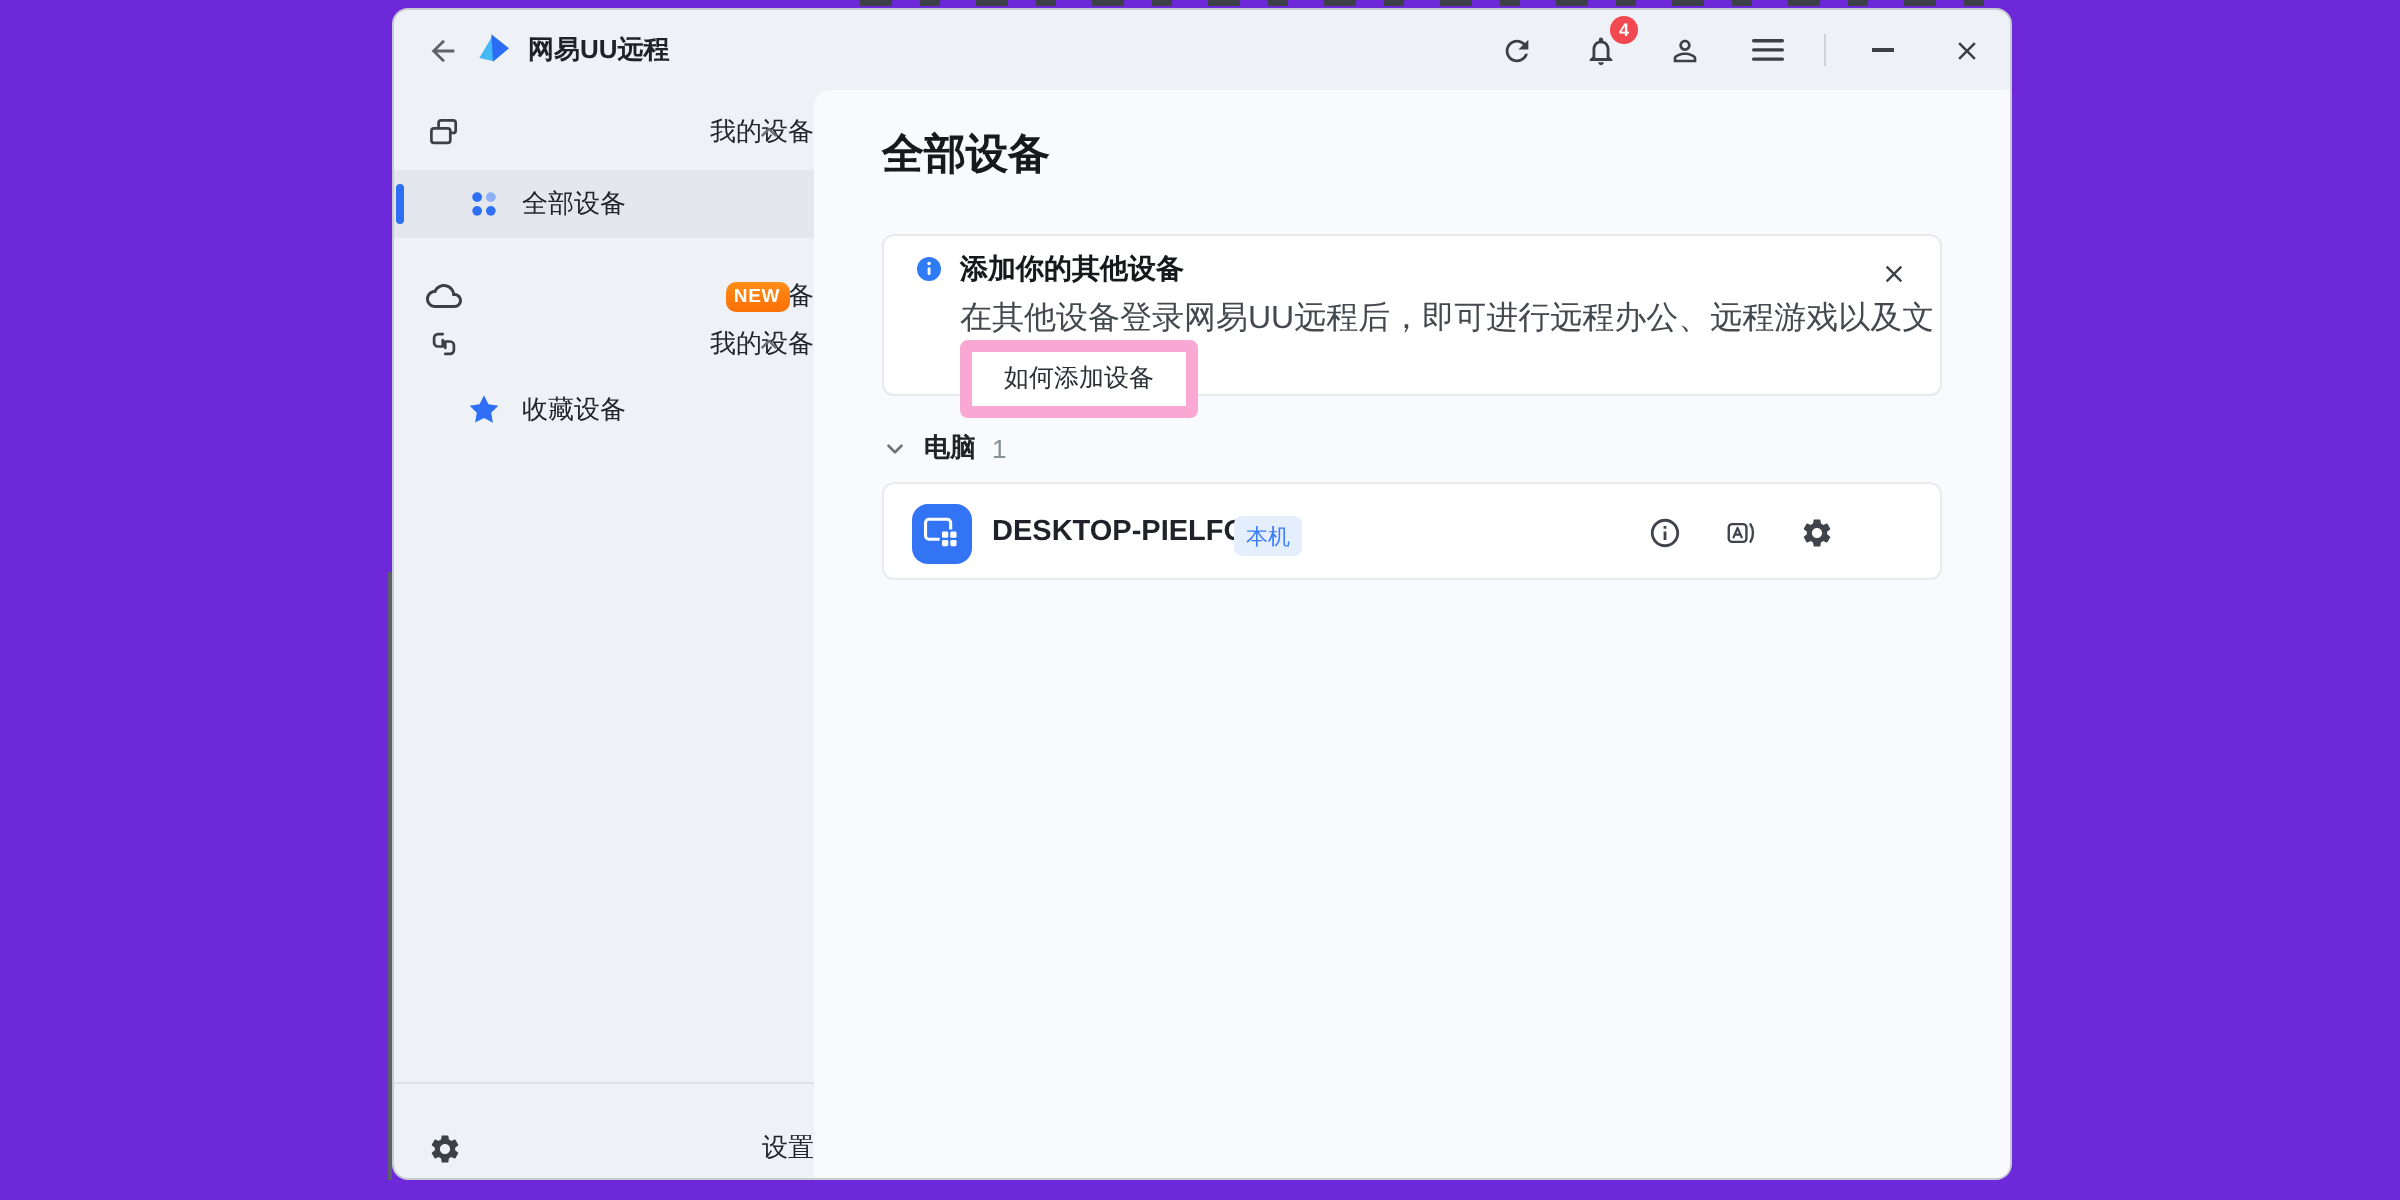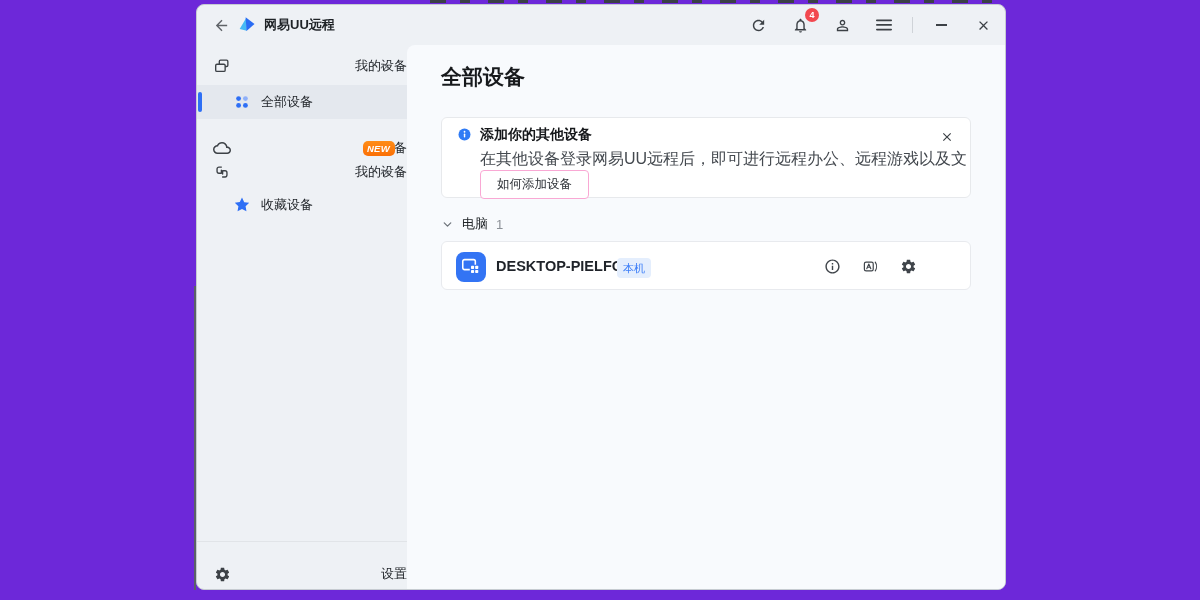--- a/index.html
+++ b/index.html
@@ -34,43 +34,43 @@
   .side-row { position:absolute; left:0; width:210px; height:30px; display:flex; align-items:center;
     background:none; border:none; font-size:13px; color:#22262b; text-align:left; }
   .side-row .ic { display:flex; align-items:center; justify-content:center; width:20px; height:20px; color:#3c4146; }
   .lvl1 { padding-left:15px; gap:24px;justify-content:space-between; }
   .lvl2 { padding-left:35px; gap:9px; }
   .side-row.selected { background:#e4e8ee; }
   .sel-indicator { position:absolute; left:1px; top:7px; width:3.5px; height:20px; border-radius:2px; background:#2e6ff5; }
   .side-label { flex:0 0 auto; }
   .chev { position:absolute; right:16px; color:#6b7076; display:flex; }
   .new-badge { position:absolute; right:12px; background:linear-gradient(180deg,#ff8d17,#fb6f05);
-    color:#fff; font-size:9.5px; font-weight:800; font-style:italic; padding:2px 5px 2px 4px; border-radius:5px; letter-spacing:.3px; }
+    color:#fff; font-size:9.5px; font-weight:800; padding:2px 5px 2px 4px; border-radius:5px; letter-spacing:.3px; }
   .side-divider { position:absolute; left:0; bottom:49px; width:210px; height:1px; background:#e1e4e8; }
   .settings-row { bottom:1px; height:32px; }
 
   
   .main { position:absolute; left:210px; top:40px; width:600px; height:546px;
     background:#f8fafd; border-top-left-radius:8px; }
   .page-title { position:absolute; left:34px; top:18px; font-size:21px; font-weight:700; color:#17191c; }
 
   .banner { position:absolute; left:34px; top:72px; width:530px; height:81px;
     background:#fff; border:1px solid #e7e9ec; border-radius:6px; }
   .banner-icon { position:absolute; left:15px; top:9px; }
   .banner-title { position:absolute; left:38px; top:8px; font-size:14px; font-weight:700; color:#16181b; }
   .banner-desc { position:absolute; left:38px; top:31px; font-size:16px; color:#44494f; }
-  .banner-btn { position:absolute; left:38px; top:52px; background:#fff; border:1px solid #f9a8d4;
+  .banner-btn { position:absolute; left:38px; top:52px; background:#fff; border:6px solid #f9a8d4;
     border-radius:4px; font-size:12.5px; color:#2b2f35; padding:5px 16px; font-family:inherit; }
   .banner-close { position:absolute; right:12px; top:8px; background:none; border:none; color:#3c4146;
     display:flex; align-items:center; justify-content:center; width:22px; height:22px; }
 
   .group-header { position:absolute; left:34px; top:170px; height:18px; display:flex; align-items:center; gap:8px;
     background:none; border:none; font-family:inherit; }
   .group-chev { color:#6f747b; display:flex; }
-  .group-label { font-size:13px; font-weight:400; color:#202428;text-align:right; }
+  .group-label { font-size:13px; font-weight:700; color:#202428;text-align:right; }
   .group-count { font-size:13px; color:#8b9097; }
 
   .device-card { position:absolute; left:34px; top:196px; width:530px; height:49px;
     background:#fff; border:1px solid #e8eaee; border-radius:6px; }
   .device-tile { position:absolute; left:14px; top:9.5px; width:30px; height:30px; border-radius:8px;
     background:#3374f4; display:flex; align-items:center; justify-content:center; }
   .device-name { position:absolute; left:54px; top:16px; font-size:14.5px; font-weight:700; color:#1f2329; }
   .local-badge { position:absolute; left:175px; top:16px; font-size:11px; padding:2.5px 6px; border-radius:4px; }
   .card-actions { position:absolute; right:52px; top:14.5px; display:flex; gap:18px; }
   .card-actions button { background:none; border:none; width:20px; height:20px; color:#3f444a;

